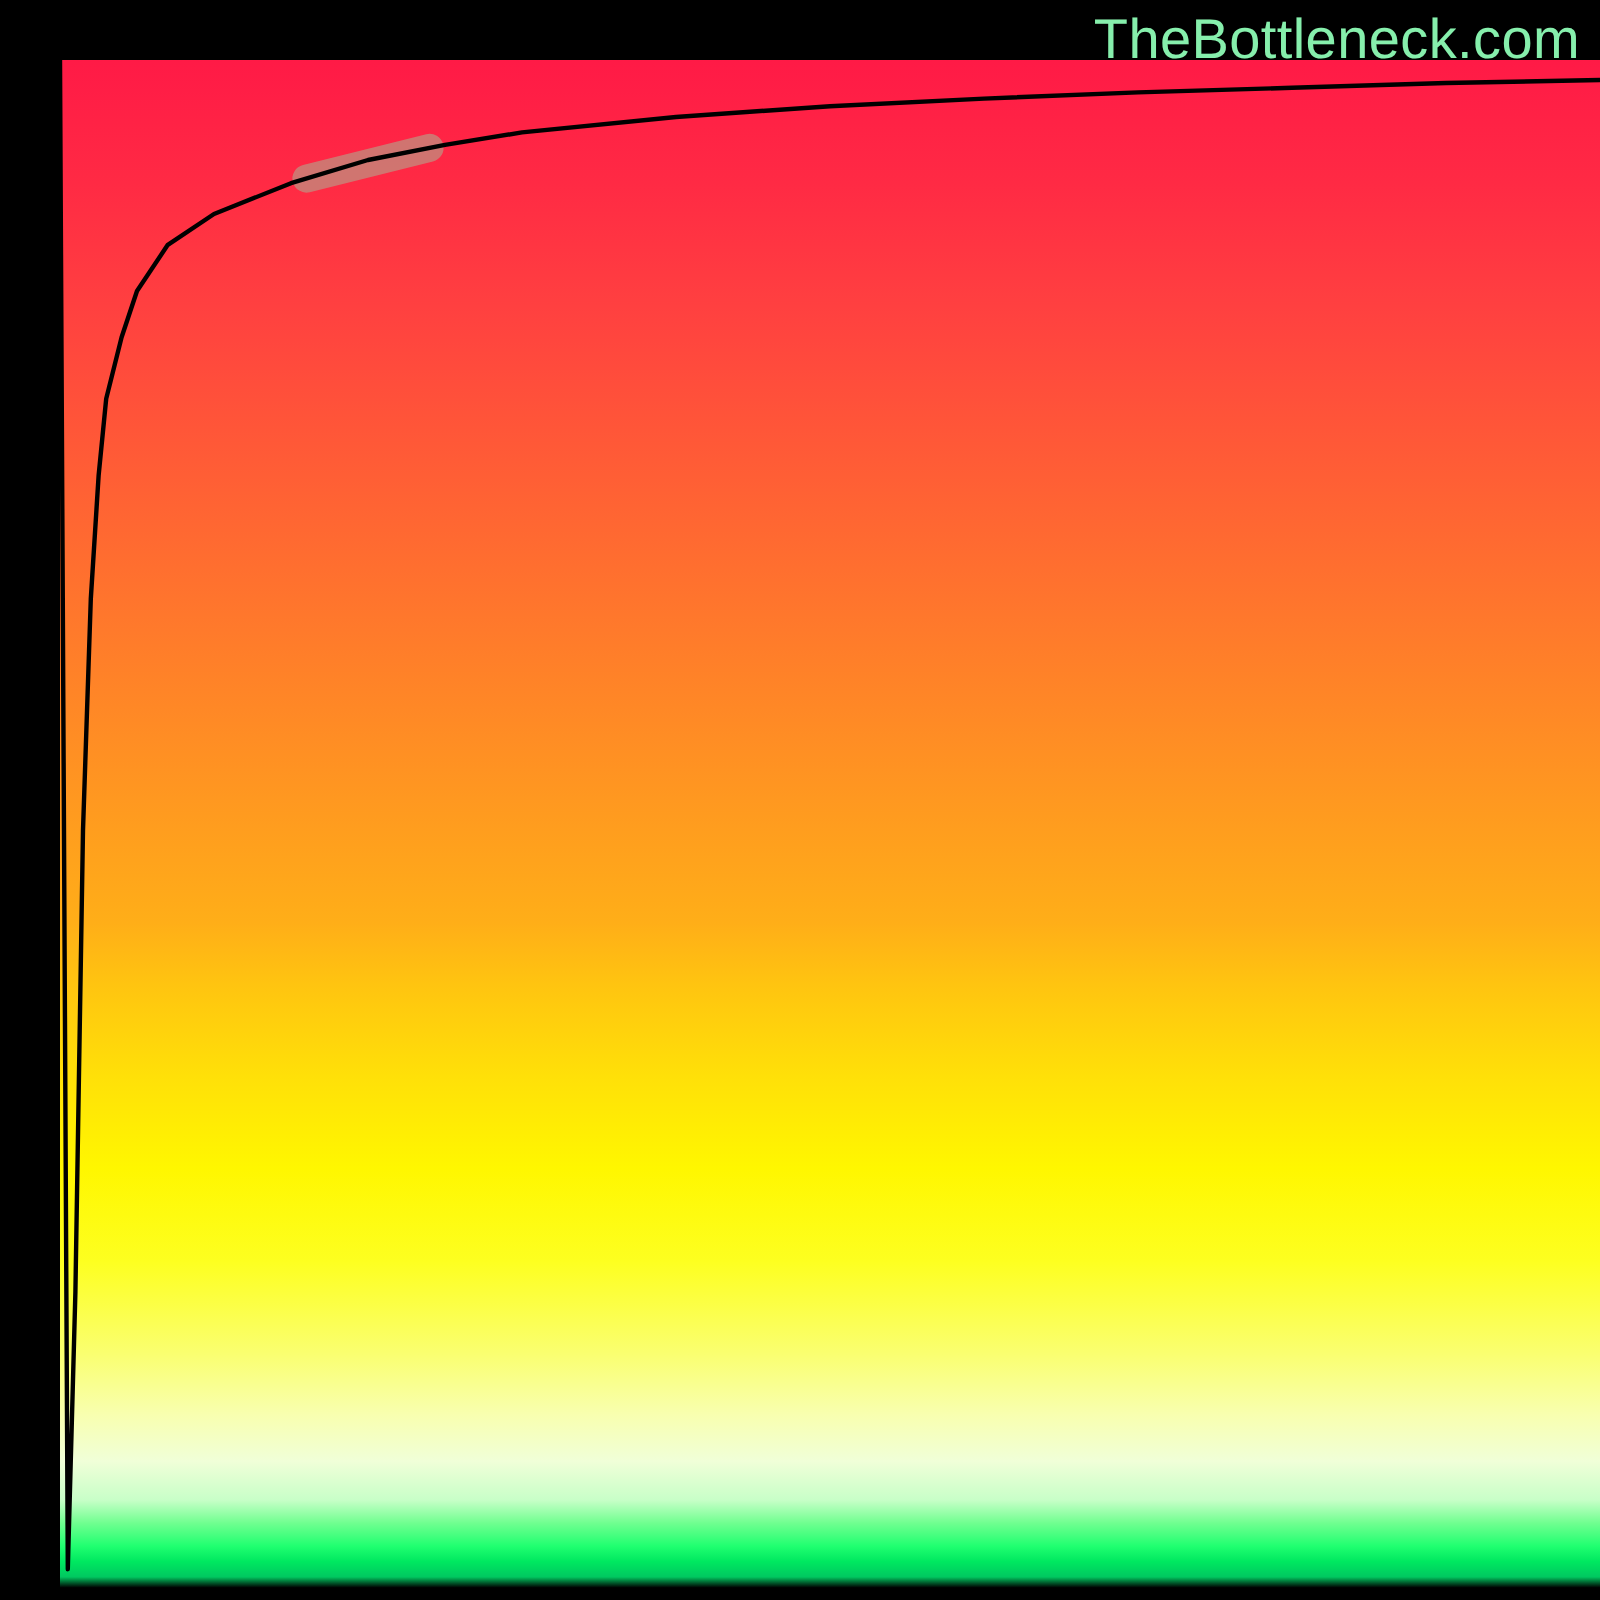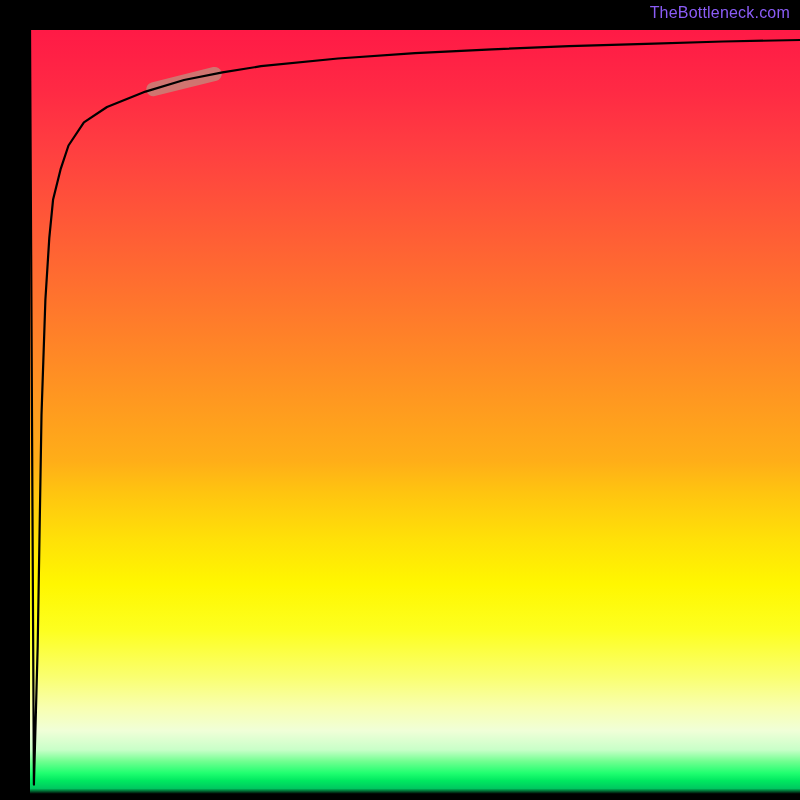--- a/index.html
+++ b/index.html
@@ -14,22 +14,22 @@
   .frame {
     position: relative;
     width: 800px;
     height: 800px;
     background: #000000;
   }
   .attribution {
     position: absolute;
     top: 4px;
     right: 10px;
-    color: #8b5cf6;
-    font-size: 16px;
+    color: #86efac;
+    font-size: 28px;
     font-weight: 500;
     letter-spacing: 0.2px;
     z-index: 20;
     text-align: right;
   }
   .plot-area {
     position: absolute;
     left: 30px;
     top: 30px;
     width: 770px;   

